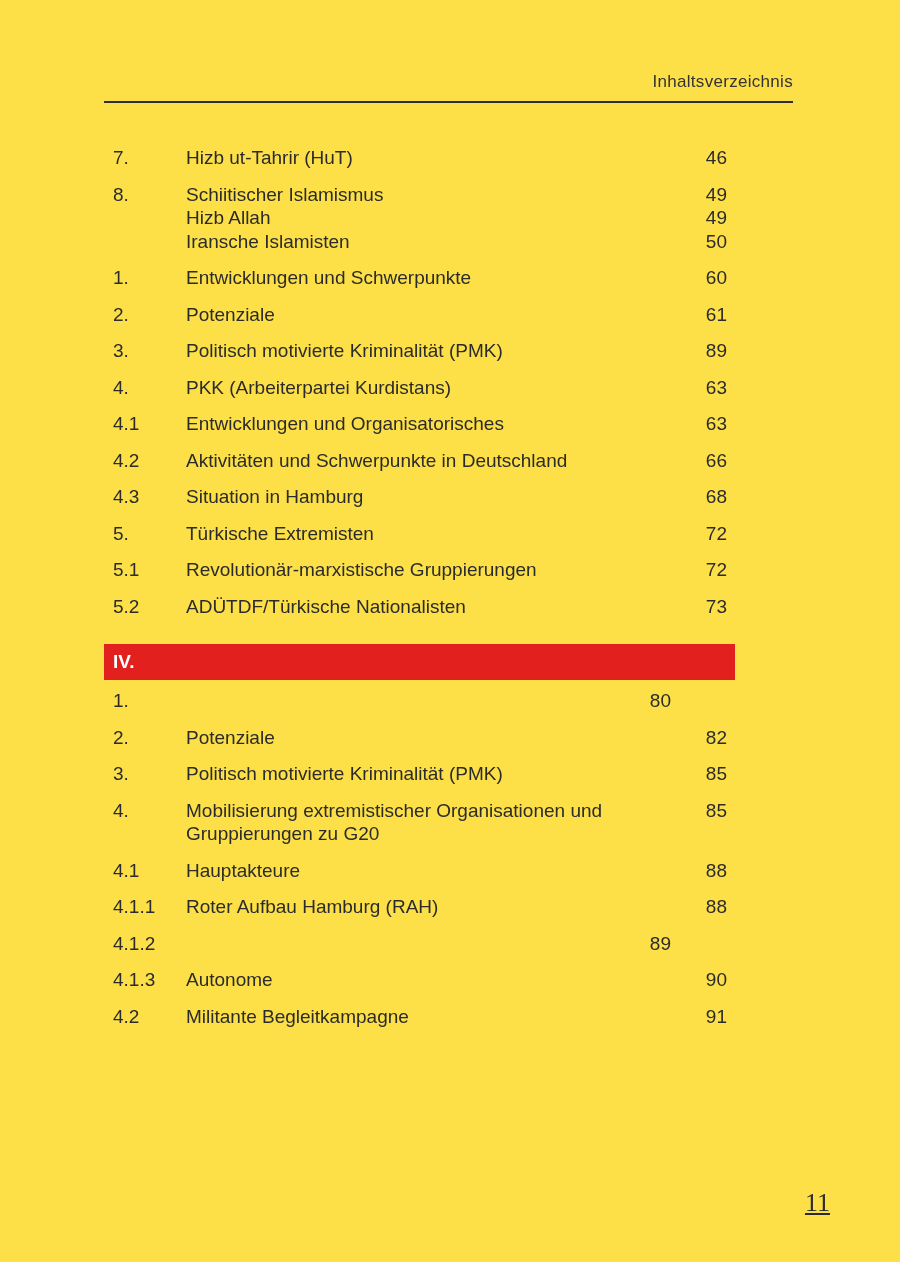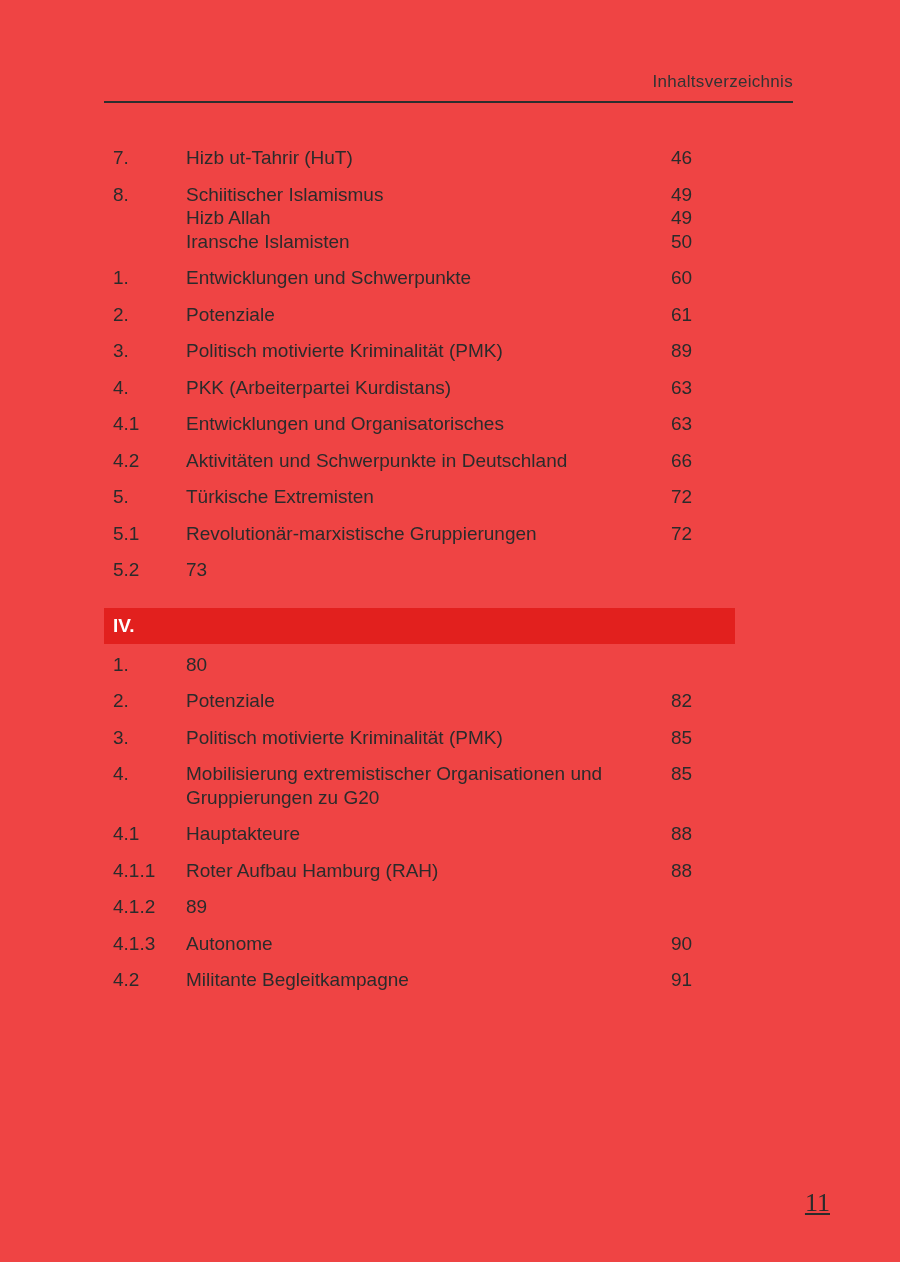--- a/index.html
+++ b/index.html
@@ -12,21 +12,21 @@
     height: 1262px;
     font-family: "Liberation Sans", sans-serif;
     color: #2b2b2b;
     position: relative;
     overflow: hidden;
   }
   .page {
     position: relative;
     width: 900px;
     height: 1262px;
-    background: #ef4444;
+    background: #fde047;
   }
 
   
   .running-header {
     position: absolute;
     left: 104px;
     top: 72px;
     width: 689px;
     text-align: right;
     font-size: 17px;
@@ -50,21 +50,21 @@
   .toc-line {
     display: grid;
     grid-template-columns: 73px 1fr 56px;
     padding-left: 9px;
     padding-right: 8px;
     font-size: 19px;
     line-height: 23.5px;
   }
   .toc-line .num   { white-space: nowrap; }
   .toc-line .text  { max-width: 462px; }
-  .toc-line .pageno { }
+  .toc-line .pageno { text-align: right; }
 
   
   .toc-band {
     display: grid;
     grid-template-columns: 73px 1fr;
     padding: 10px 8px 11px 9px;
     color: #ffffff;
     font-weight: bold;
     font-size: 19px;
     line-height: 25px;
@@ -169,37 +169,46 @@
 
   <div class="toc-line">
       <span class="num">4.2</span>
       <span class="text">Aktivitäten und Schwerpunkte in Deutschland</span>
       <span class="pageno">66</span>
     </div>
       </div>
       <div class="toc-entry">
 
   <div class="toc-line">
+      <span class="num">4.3</span>
+      <span class="text">Situation in Hamburg</span>
+      <span class="pageno">68</span>
+    </div>
+      </div>
+      <div class="toc-entry">
+
+  <div class="toc-line">
       <span class="num">5.</span>
       <span class="text">Türkische Extremisten</span>
       <span class="pageno">72</span>
     </div>
       </div>
       <div class="toc-entry">
 
   <div class="toc-line">
       <span class="num">5.1</span>
       <span class="text">Revolutionär-marxistische Gruppierungen</span>
       <span class="pageno">72</span>
     </div>
       </div>
       <div class="toc-entry">
 
   <div class="toc-line">
       <span class="num">5.2</span>
+      <span class="text">ADÜTDF/Türkische Nationalisten</span>
       <span class="pageno">73</span>
     </div>
       </div>
       <div class="toc-band red">
     <span class="band-num">IV.</span>
   </div>
       <div class="toc-entry">
 
   <div class="toc-line">
       <span class="num">1.</span>

